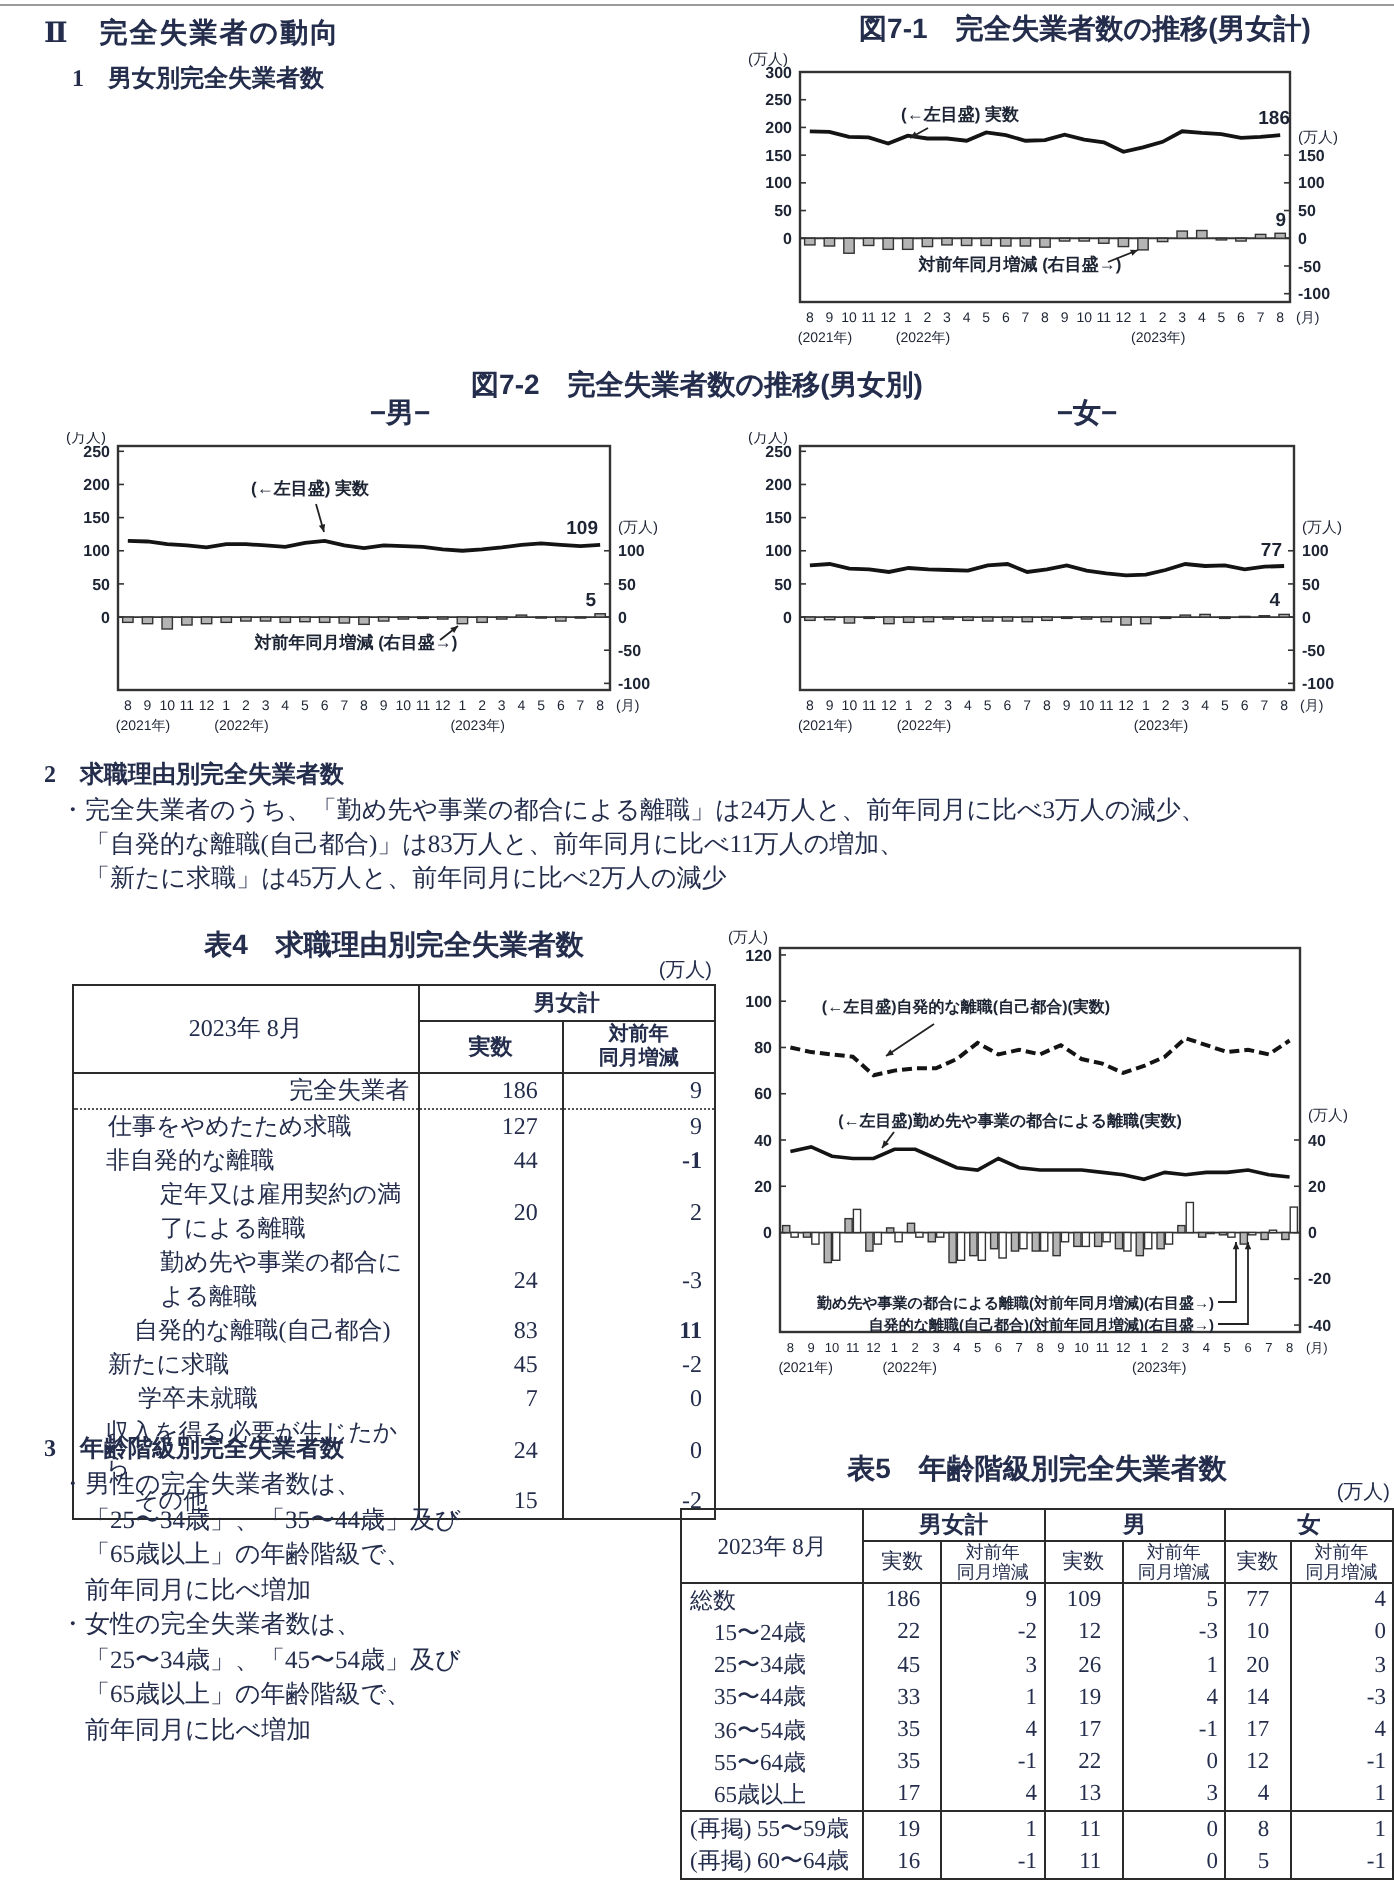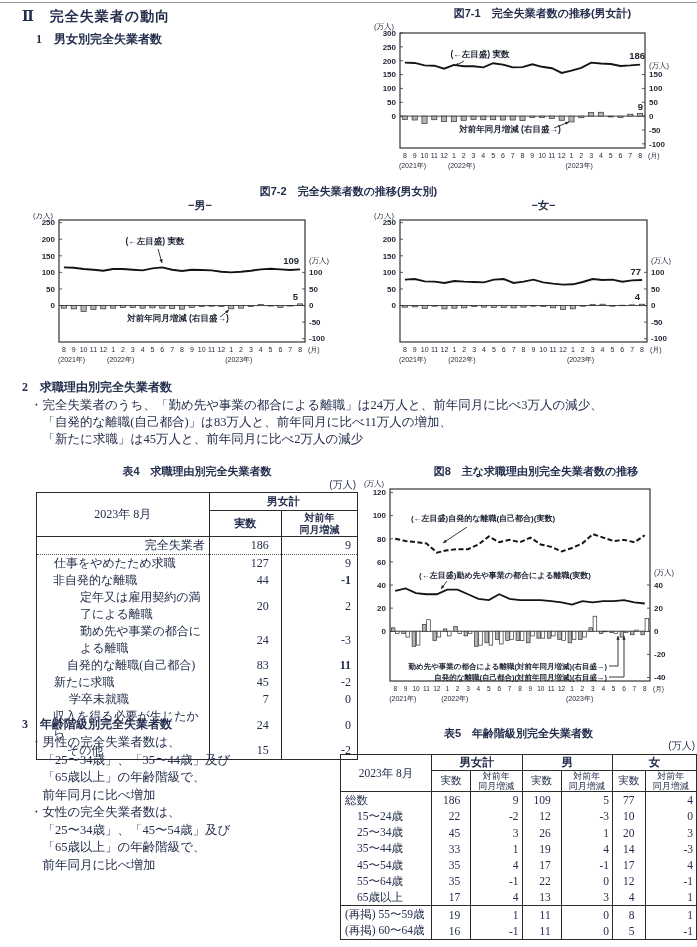--- a/index.html
+++ b/index.html
@@ -3,21 +3,21 @@
 <meta charset="utf-8">
 <style>
   html,body{margin:0;padding:0;background:#e9e9e9;}
   .page{position:relative;width:697px;height:947px;background:#ffffff;
         font-family:"Liberation Serif","DejaVu Serif",serif;color:#242e4c;overflow:hidden;}
   .abs{position:absolute;}
   .topline{position:absolute;left:0;top:2px;width:697px;border-top:1px solid #9a9a9a;}
   .h-main{font-size:14px;font-weight:bold;letter-spacing:1px;}
   .h-sub{font-size:12px;font-weight:bold;}
   .body-text{font-size:12.5px;line-height:16.5px;}
-  .fig-title{font-size:11px;font-weight:bold;text-align:center;
+  .fig-title{font-size:14px;font-weight:bold;text-align:center;
              font-family:"Liberation Sans","DejaVu Sans",sans-serif;}
   .unit-label{font-size:10px;font-family:"Liberation Sans","DejaVu Sans",sans-serif;}
   svg{display:block;}
   svg text{font-family:"Liberation Sans","DejaVu Sans",sans-serif;fill:#1d2433;}
   .tbl{border-collapse:collapse;color:#242e4c;width:100%;}
   .tbl th{font-weight:bold;}
   
   .t4{font-size:12px;border:1.6px solid #2b2b2b;}
   .t4 th{border:1px solid #2b2b2b;padding:1px 2px;font-size:11px;}
   .t4 .t-period{font-size:12px;width:182px;font-weight:normal;}
@@ -409,21 +409,20 @@
               <td class="t-label" style="padding-left: 30px;">その他</td>
               <td class="t-num">15</td>
               <td class="t-chg">-2</td>
             </tr>
           </tbody>
         </table>
       </div>
   </div>
 
   <div class="abs" style="left:355px;top:464px;width:342px">
-    <div class="fig-title" style="padding-left:20px">図8　主な求職理由別完全失業者数の推移</div>
     <svg id="svg3" width="342" height="228">
         <rect x="35" y="10" width="260" height="192" fill="none" stroke="#333" stroke-width="1.2"></rect>
         <line x1="35" y1="13.46987951807229" x2="38" y2="13.46987951807229" stroke="#333" stroke-width="0.8"></line>
         <text x="31" y="16.26987951807229" text-anchor="end" font-size="8" font-weight="bold">120</text>
         <line x1="35" y1="36.60240963855422" x2="38" y2="36.60240963855422" stroke="#333" stroke-width="0.8"></line>
         <text x="31" y="39.40240963855422" text-anchor="end" font-size="8" font-weight="bold">100</text>
         <line x1="35" y1="59.734939759036145" x2="38" y2="59.734939759036145" stroke="#333" stroke-width="0.8"></line>
         <text x="31" y="62.53493975903614" text-anchor="end" font-size="8" font-weight="bold">80</text>
         <line x1="35" y1="82.86746987951807" x2="38" y2="82.86746987951807" stroke="#333" stroke-width="0.8"></line>
         <text x="31" y="85.66746987951807" text-anchor="end" font-size="8" font-weight="bold">60</text>
@@ -609,21 +608,21 @@
             <tr>
               <td class="t-label sep-thick" style="padding-left: 16px;">35〜44歳</td>
               <td class="num sep-thin">33</td>
               <td class="chg sep-thick">1</td>
               <td class="num sep-thin">19</td>
               <td class="chg sep-thick">4</td>
               <td class="num sep-thin">14</td>
               <td class="chg">-3</td>
             </tr>
             <tr>
-              <td class="t-label sep-thick" style="padding-left: 16px;">45〜54歳</td>
+              <td class="t-label sep-thick" style="padding-left: 16px;">36〜54歳</td>
               <td class="num sep-thin">35</td>
               <td class="chg sep-thick">4</td>
               <td class="num sep-thin">17</td>
               <td class="chg sep-thick">-1</td>
               <td class="num sep-thin">17</td>
               <td class="chg">4</td>
             </tr>
             <tr>
               <td class="t-label sep-thick" style="padding-left: 16px;">55〜64歳</td>
               <td class="num sep-thin">35</td>

